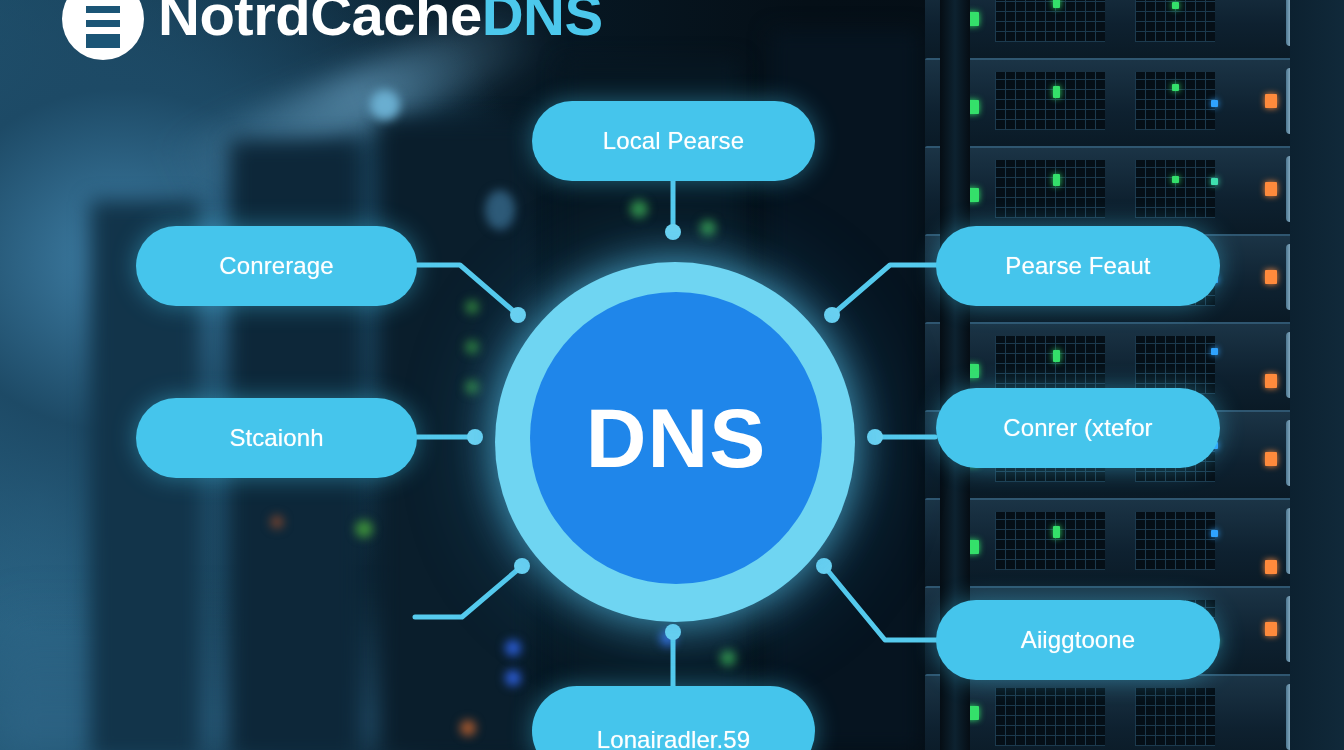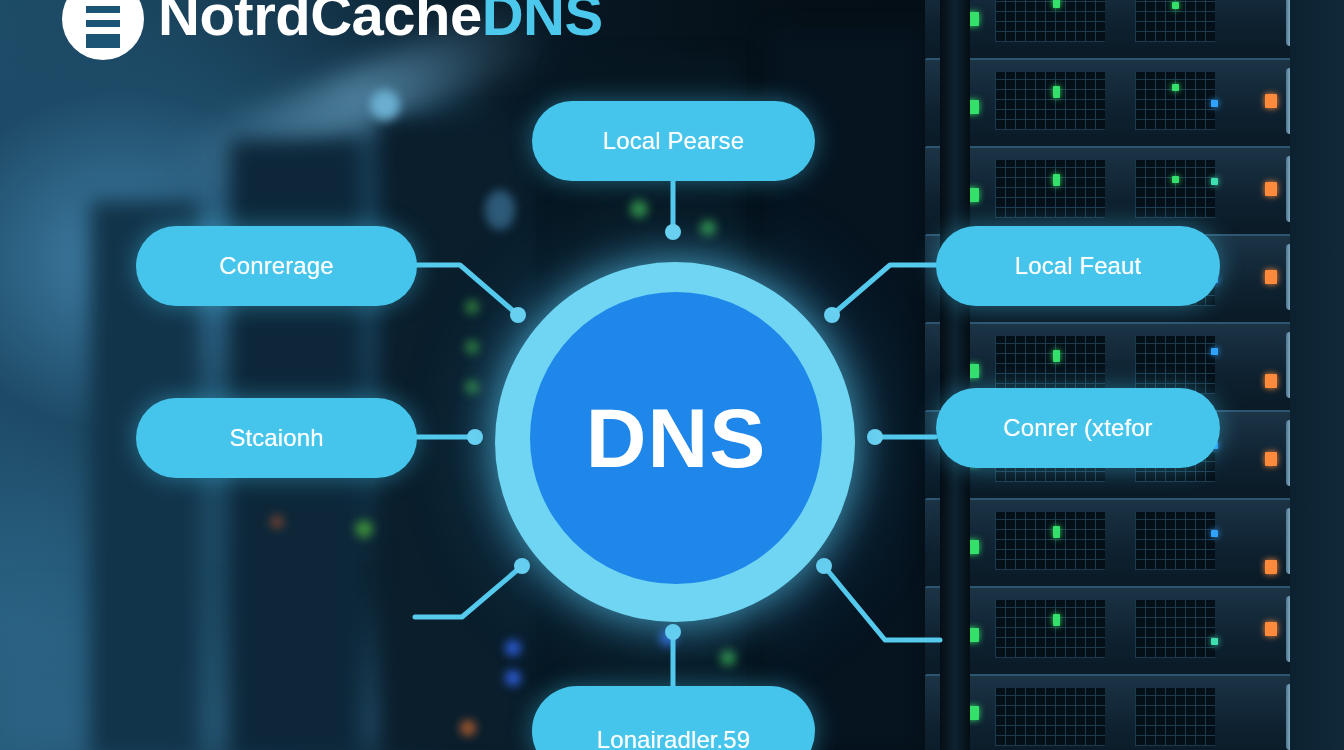--- a/index.html
+++ b/index.html
@@ -272,21 +272,24 @@
   <div class="pill" style="left:136px;top:226px;width:281px;">
     <span>Conrerage</span>
   </div>
   <div class="pill" style="left:532px;top:101px;width:283px;">
     <span>Local Pearse</span>
   </div>
   <div class="pill" style="left:136px;top:398px;width:281px;">
     <span>Stcaionh</span>
   </div>
   <div class="pill" style="left:936px;top:226px;width:284px;">
-    <span>Local Feaut</span>
+    <span>Pearse Feaut</span>
   </div>
   <div class="pill" style="left:936px;top:388px;width:284px;">
     <span>Conrer (xtefor</span>
   </div>
+  <div class="pill" style="left:936px;top:600px;width:284px;">
+    <span>Aiiggtoone</span>
+  </div>
   <div class="pill" style="left:532px;top:686px;width:283px;height:90px;border-radius:45px;align-items:flex-start;padding-top:0;">
     <span style="margin-top:40px">Lonairadler.59</span>
   </div>
 </div>
 
 </body></html>

